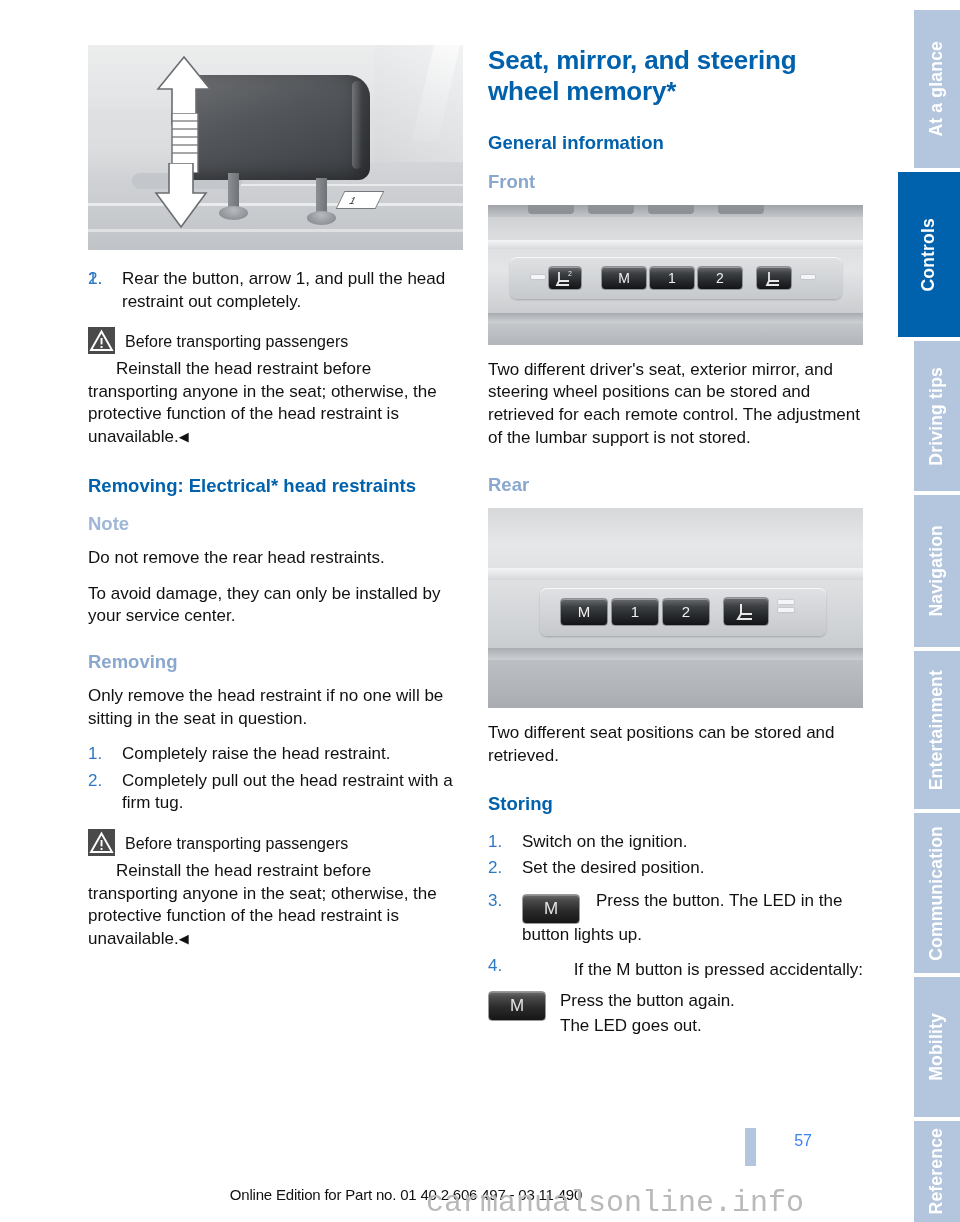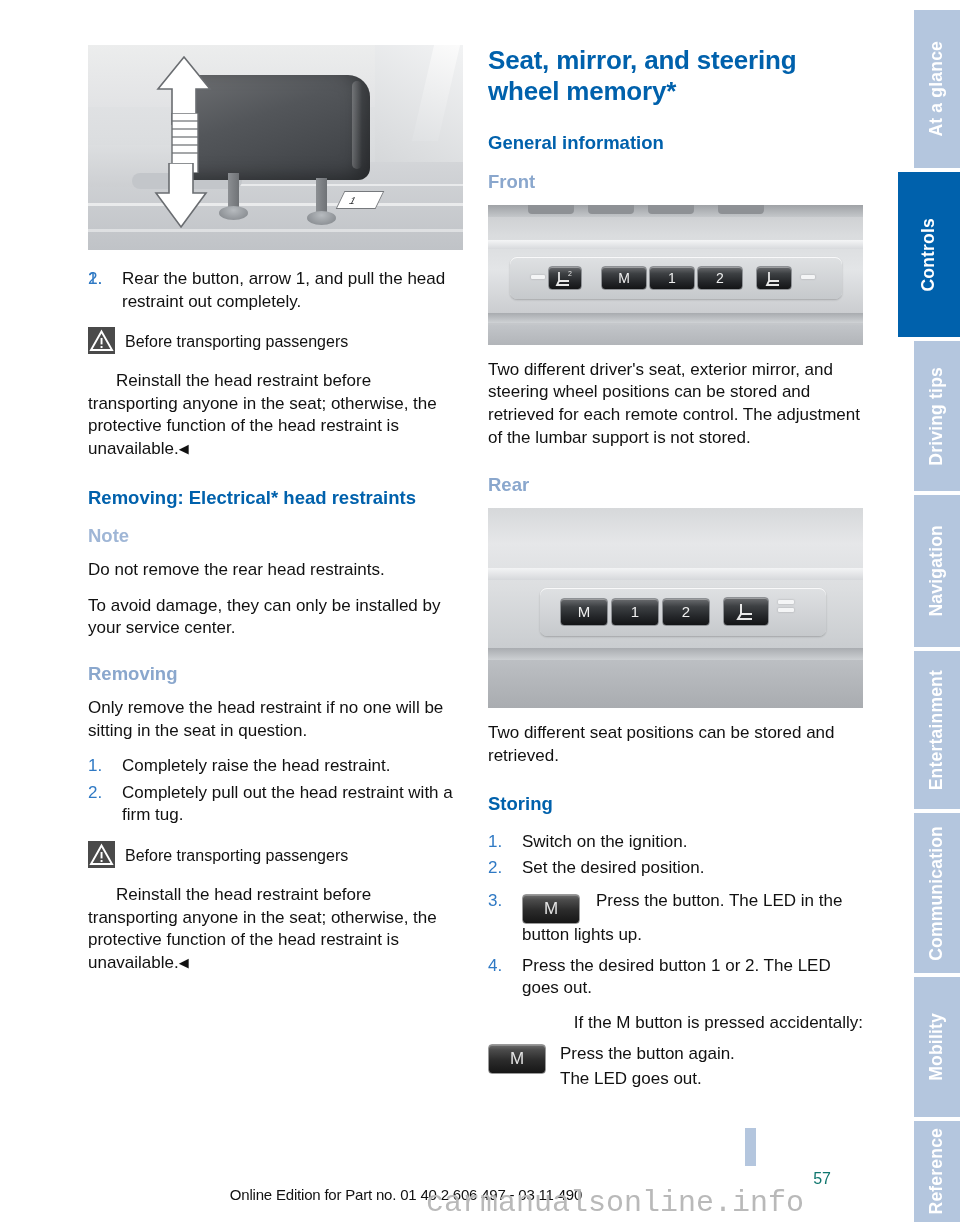--- a/index.html
+++ b/index.html
@@ -123,21 +123,21 @@
   .warn-icon {
     display: inline-block;
     width: 27px; height: 27px;
     background: #4a4a4a;
     vertical-align: -7px;
     position: relative;
     margin-right: 10px;
   }
   .warn-icon svg { display:block; }
   .warnblock .headline { font-size: 16px; }
-  .warnblock .wtext { margin-top: 16px; }
+  .warnblock .wtext { margin-top: 4px; }
   .warnblock .wtext .lead { display:inline-block; width: 28px; }
   .endmark { font-size: 13px; vertical-align: 1px; }
 
   
   .mbtn {
     display: inline-block;
     width: 58px; height: 30px;
     border-radius: 4px;
     background: linear-gradient(180deg, #6d6d6d 0%, #4b4b4b 18%, #2b2b2b 55%, #161616 100%);
     border: 1px solid #9a9a9a;
@@ -154,25 +154,24 @@
   li.with-btn .mbtn { margin-right: 16px; }
 
   .mrow { display: flex; align-items: flex-start; margin-top: 6px; }
   .mrow .mbtn { flex: 0 0 auto; margin-right: 14px; margin-top:2px; }
   .mrow .mlines { font-size: 17px; line-height: 1.45; color:#111; }
 
   
   .pagenum {
     position: absolute;
     left: 0; width: 812px;
-    top: 1170px;
+    top: 1132px;
     text-align: right;
     font-size: 16px;
-    color: #0f766e;
-    margin-left: 19px;
+    color: #3b82f6;
   }
   .pagemark {
     position: absolute;
     left: 745px; top: 1128px;
     width: 11px; height: 38px;
     background: #b4c6de;
   }
   .footline {
     position: absolute;
     left: 0; width: 812px;
@@ -455,21 +454,20 @@
       <li>
         <span class="num">2.</span>
         <span>Set the desired position.</span>
       </li>
       <li class="with-btn" style="margin-top:10px;">
         <span class="num">3.</span>
         <span class="mbtn">M</span><span>Press the button. The LED in the button lights up.</span>
       </li>
       <li style="margin-top:8px;">
         <span class="num">4.</span>
-        <span>Press the desired button 1 or 2. The LED goes out.</span>
       </li>
     </ol>
 
     <p class="body" style="margin-top:6px;margin-bottom:8px;text-align:right;">If the M button is pressed accidentally:</p>
 
     <div class="mrow">
       <span class="mbtn">M</span>
       <span class="mlines">
         <span style="display:block;">Press the button again.</span>
         <span style="display:block;">The LED goes out.</span>

